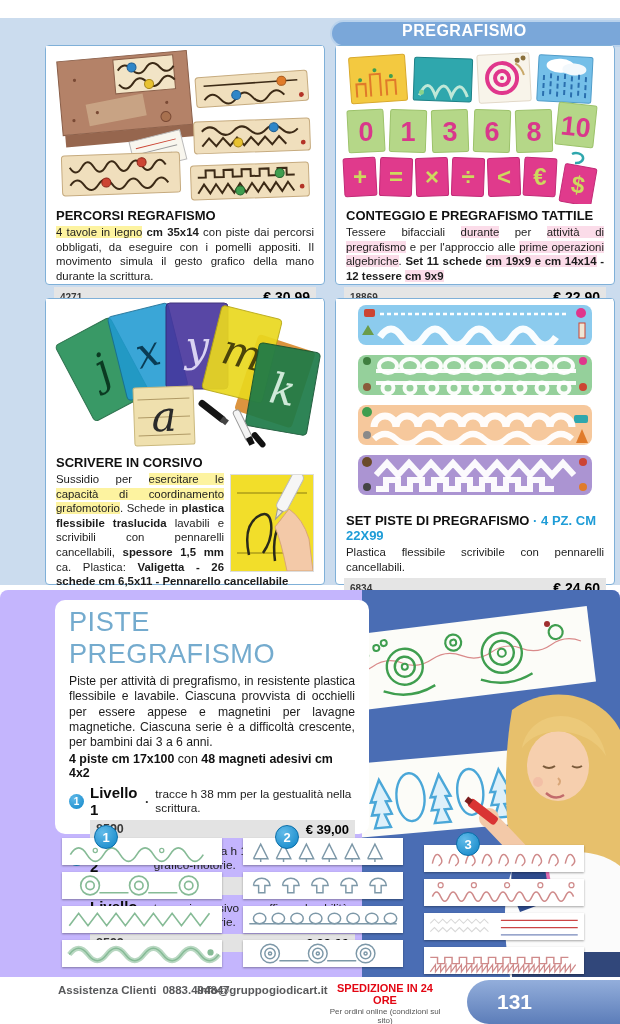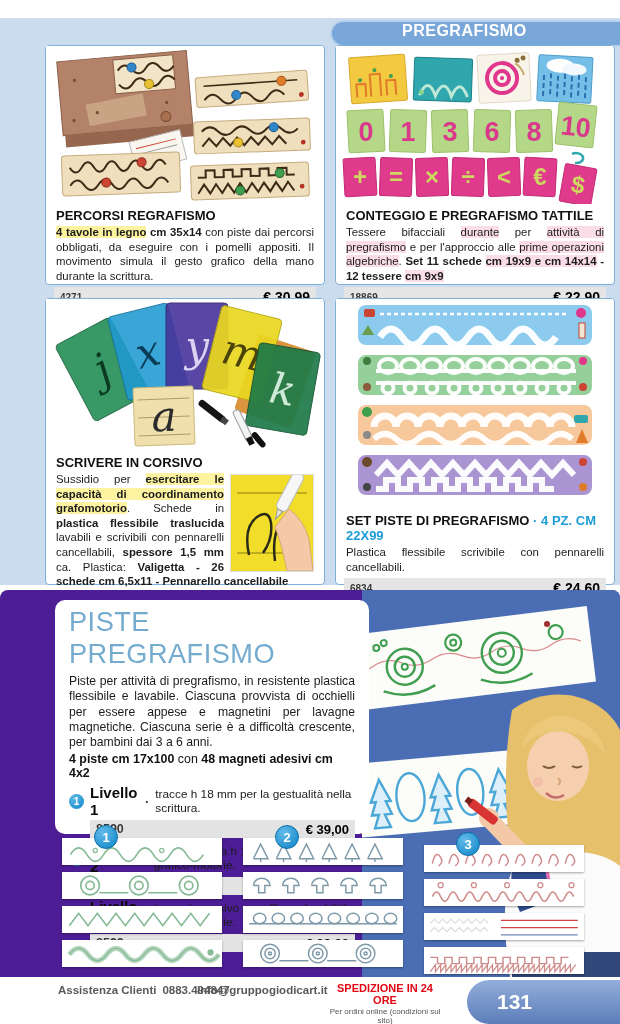--- a/index.html
+++ b/index.html
@@ -17,30 +17,30 @@
   .card1{left:45px;top:45px;height:240px;}
   .card2{left:335px;top:45px;height:240px;}
   .card3{left:45px;top:298px;height:287px;}
   .card4{left:335px;top:298px;height:287px;}
   .card-img{flex:0 0 auto;overflow:hidden;}
   .card-img svg{display:block;}
   .card-body{padding:2px 10px 0 10px;flex:1 1 auto;}
   .card-title{font-size:13px;font-weight:bold;color:#111;margin:2px 0 2px 0;}
   .t-accent{color:#1e9cd7;}
   .card-desc{font-size:11.4px;line-height:1.28;color:#1c1c1c;margin:0;text-align:justify;}
-  .hl-y{background:#fdf3a0;font-weight:bold;}
+  .hl-y{background:#fdf3a0;}
   .hl-p{background:#fbdcE9;}
   .price-row{flex:0 0 auto;height:20px;background:#e5e5e5;margin:4px 8px 7px 8px;
         display:flex;align-items:center;justify-content:space-between;padding:0 6px;}
   .code{font-size:10px;font-weight:bold;color:#3a3a3a;}
   .price{font-size:14px;font-weight:bold;color:#000;}
   .desc-inset{float:right;width:82px;height:96px;margin:2px 0 2px 6px;border:1px solid #ddd;}
 
   
-  .bottom-panel{position:absolute;left:0;top:590px;width:620px;height:387px;background:#4c1d95;
+  .bottom-panel{position:absolute;left:0;top:590px;width:620px;height:387px;background:#c4b5fd;
         border-radius:8px 8px 0 0;overflow:hidden;}
   .photo{position:absolute;right:0;top:0;width:258px;height:387px;z-index:1;}
   .feature-card{position:absolute;left:55px;top:10px;width:314px;height:234px;background:#fff;
         border-radius:10px;z-index:2;padding:6px 14px;box-sizing:border-box;}
   .feature-title{margin:0 0 4px 0;font-size:28px;font-weight:400;color:#74abce;
         text-transform:uppercase;letter-spacing:.5px;transform:scaleX(.97);transform-origin:left;}
   .feature-text{margin:0;font-size:12.2px;line-height:1.25;color:#1c1c1c;text-align:justify;}
   .feature-spec{margin:2px 0 4px 0;font-size:12.4px;color:#111;}
   .level{margin-top:2px;}
   .level-head{display:flex;align-items:center;gap:6px;}
@@ -437,21 +437,21 @@
     <div class="feature-card">
       <h2 class="feature-title">Piste pregrafismo</h2>
       <p class="feature-text">Piste per attività di pregrafismo, in resistente plastica flessibile e lavabile. Ciascuna provvista di occhielli per essere appese e magnetini per lavagne magnetiche. Ciascuna serie è a difficoltà crescente, per bambini dai 3 a 6 anni.</p>
       <p class="feature-spec"><b>4 piste cm 17x100</b><span> con </span><b>48 magneti adesivi cm 4x2</b></p>
 
       <div class="level">
         <div class="level-head">
           <span class="lv-badge">1</span>
           <span class="lv-name">Livello 1</span>
           <span class="lv-sep">·</span>
-          <span class="lv-desc">tracce h 18 mm per la gestualità nella scrittura.</span>
+          <span class="lv-desc">tracce h 38 mm per la gestualità nella scrittura.</span>
         </div>
         <div class="lv-price">
           <span class="lv-code">8590</span>
           <span class="lv-amount">€ 39,00</span>
         </div>
       </div>
 
       <div class="level">
         <div class="level-head">
           <span class="lv-badge">2</span>

